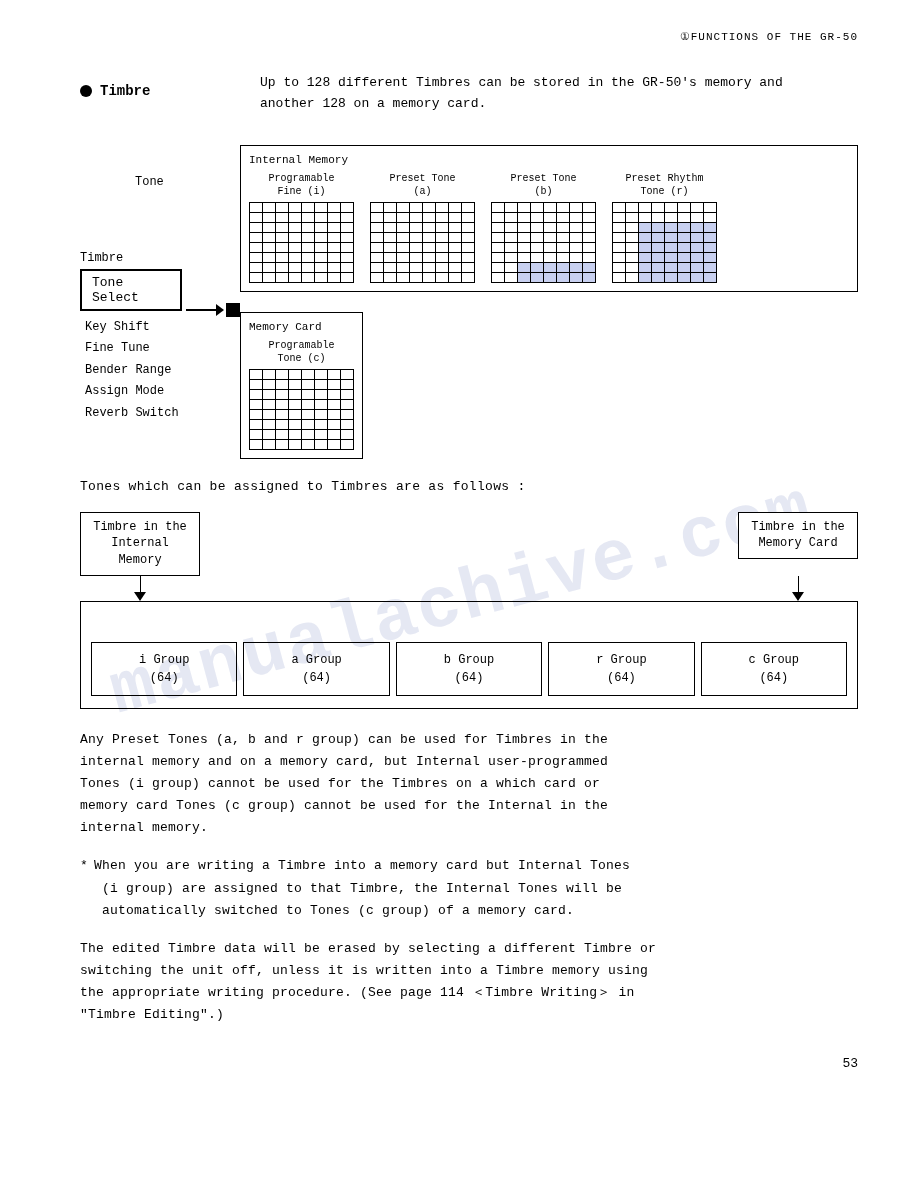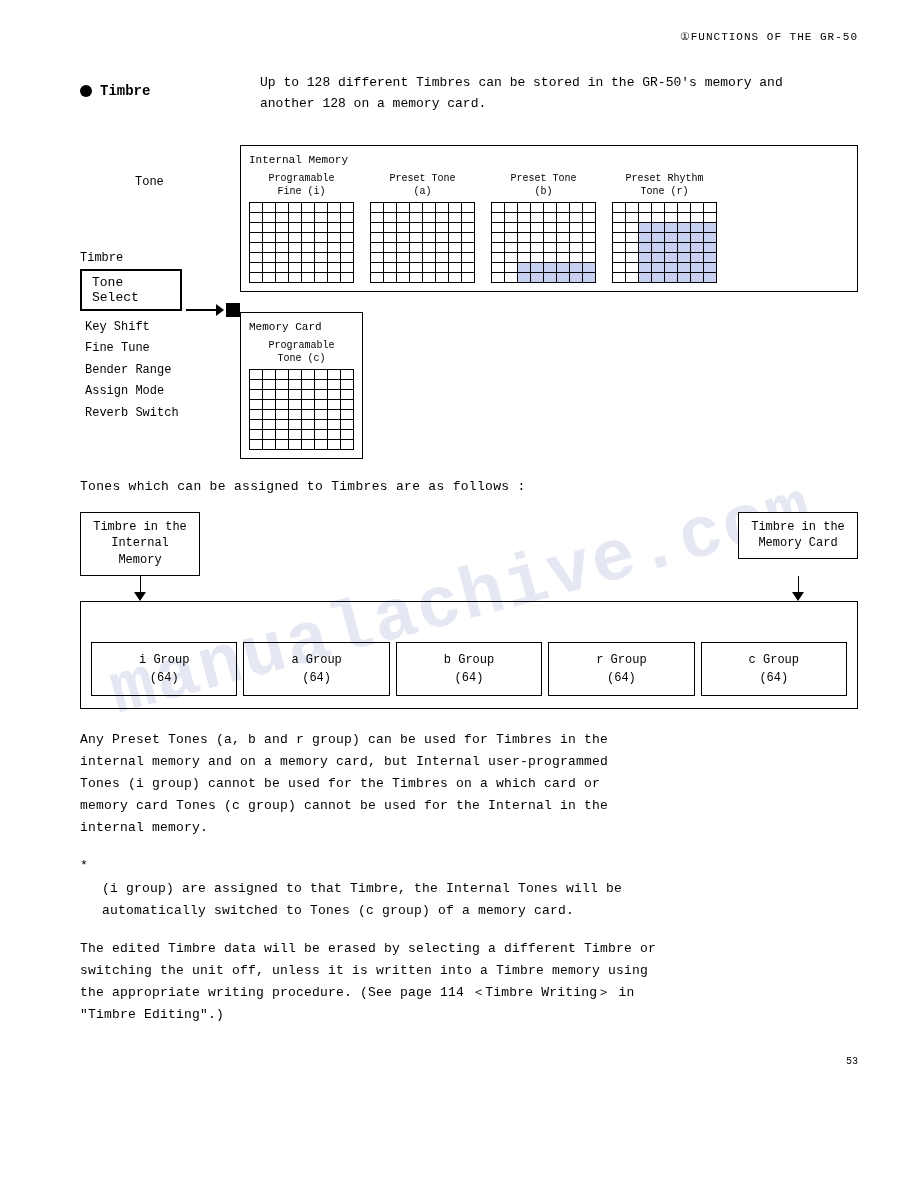--- a/index.html
+++ b/index.html
@@ -148,21 +148,21 @@
       letter-spacing: 0.2px;
     }
     .body-text-asterisk::before {
       content: '*';
       position: absolute;
       left: 0;
       top: 0;
     }
     .page-number {
       text-align: right;
-      font-size: 10px;
+      font-size: 13px;
       margin-top: 30px;
     }
     
     .ts-arrow {
       display: inline-flex;
       align-items: center;
       margin-left: 4px;
     }
     .ts-arrow-body {
       width: 30px;
@@ -814,21 +814,21 @@
 
     <div class="body-text">
       <span>Any Preset Tones (a, b and r group)  can be used for Timbres in the</span><br>
       <span>internal memory and on a memory card, but  Internal user-programmed</span><br>
       <span>Tones (i group)  cannot be used for the Timbres on a which card or</span><br>
       <span>memory card Tones (c group)  cannot be used for the Internal in the</span><br>
       <span>internal memory.</span>
     </div>
 
     <div class="body-text-asterisk">
-      <br>
+      <span>When you are writing a Timbre into a memory card but Internal Tones</span><br>
       &nbsp;<span>(i group)  are assigned to that Timbre, the Internal Tones will be</span><br>
       &nbsp;<span>automatically switched to Tones (c group)  of a memory card.</span>
     </div>
 
     <div class="body-text">
       <span>The edited Timbre data will be erased by selecting a different Timbre or</span><br>
       <span>switching the unit off, unless it is written into a Timbre memory using</span><br>
       <span>the appropriate writing procedure. (See page 114 ＜Timbre Writing＞ in</span><br>
       <span>"Timbre Editing".)</span>
     </div>

